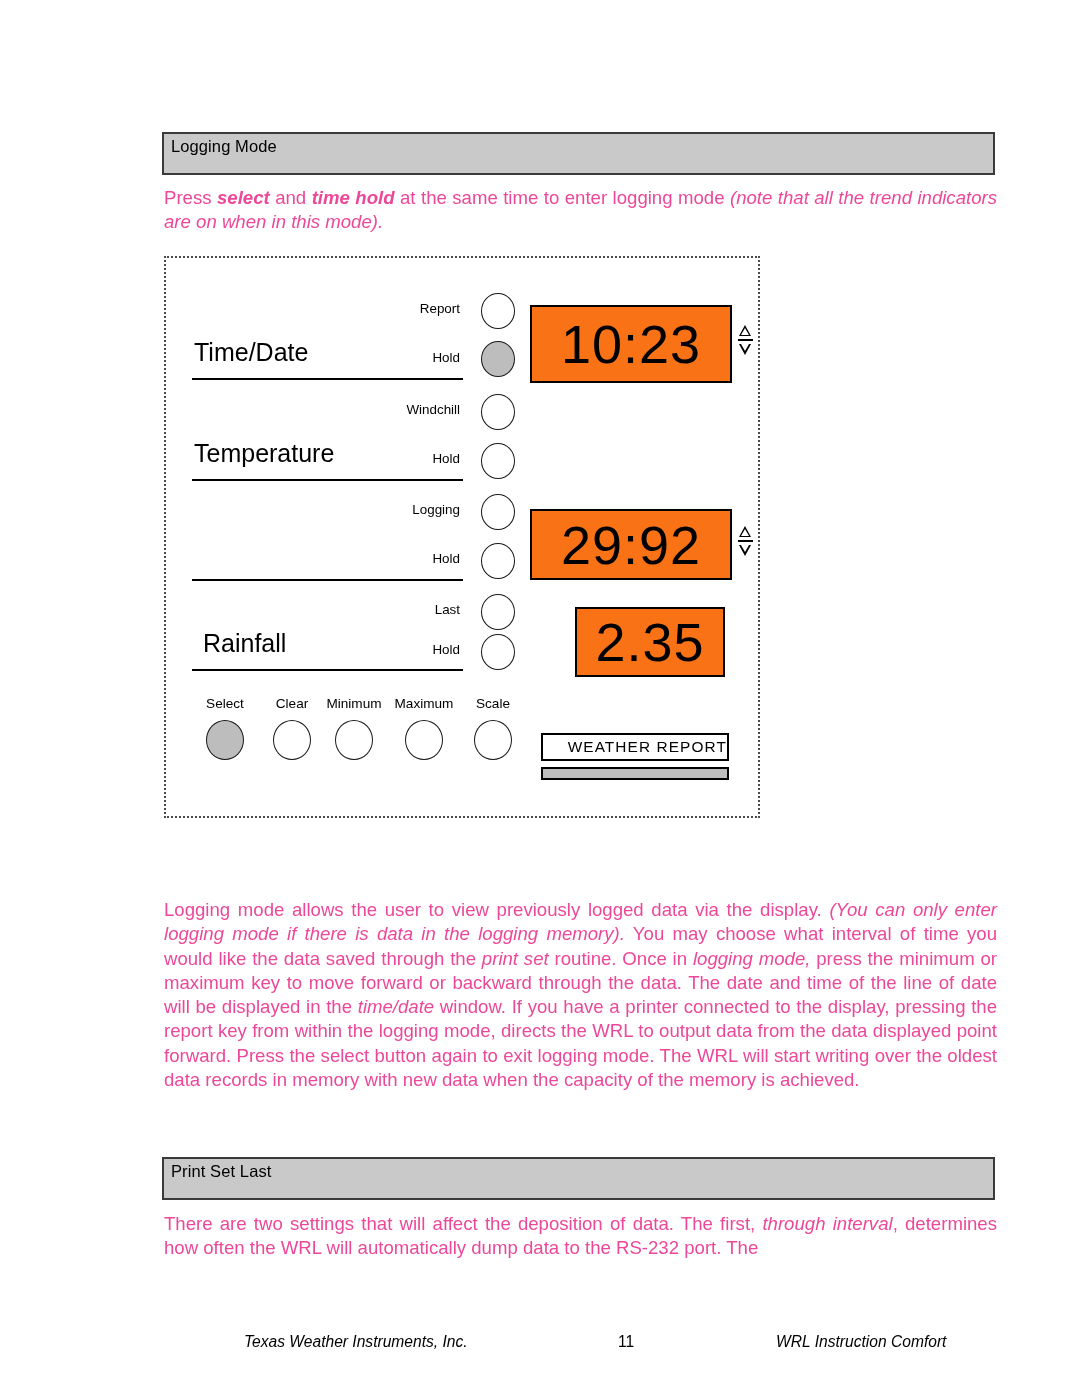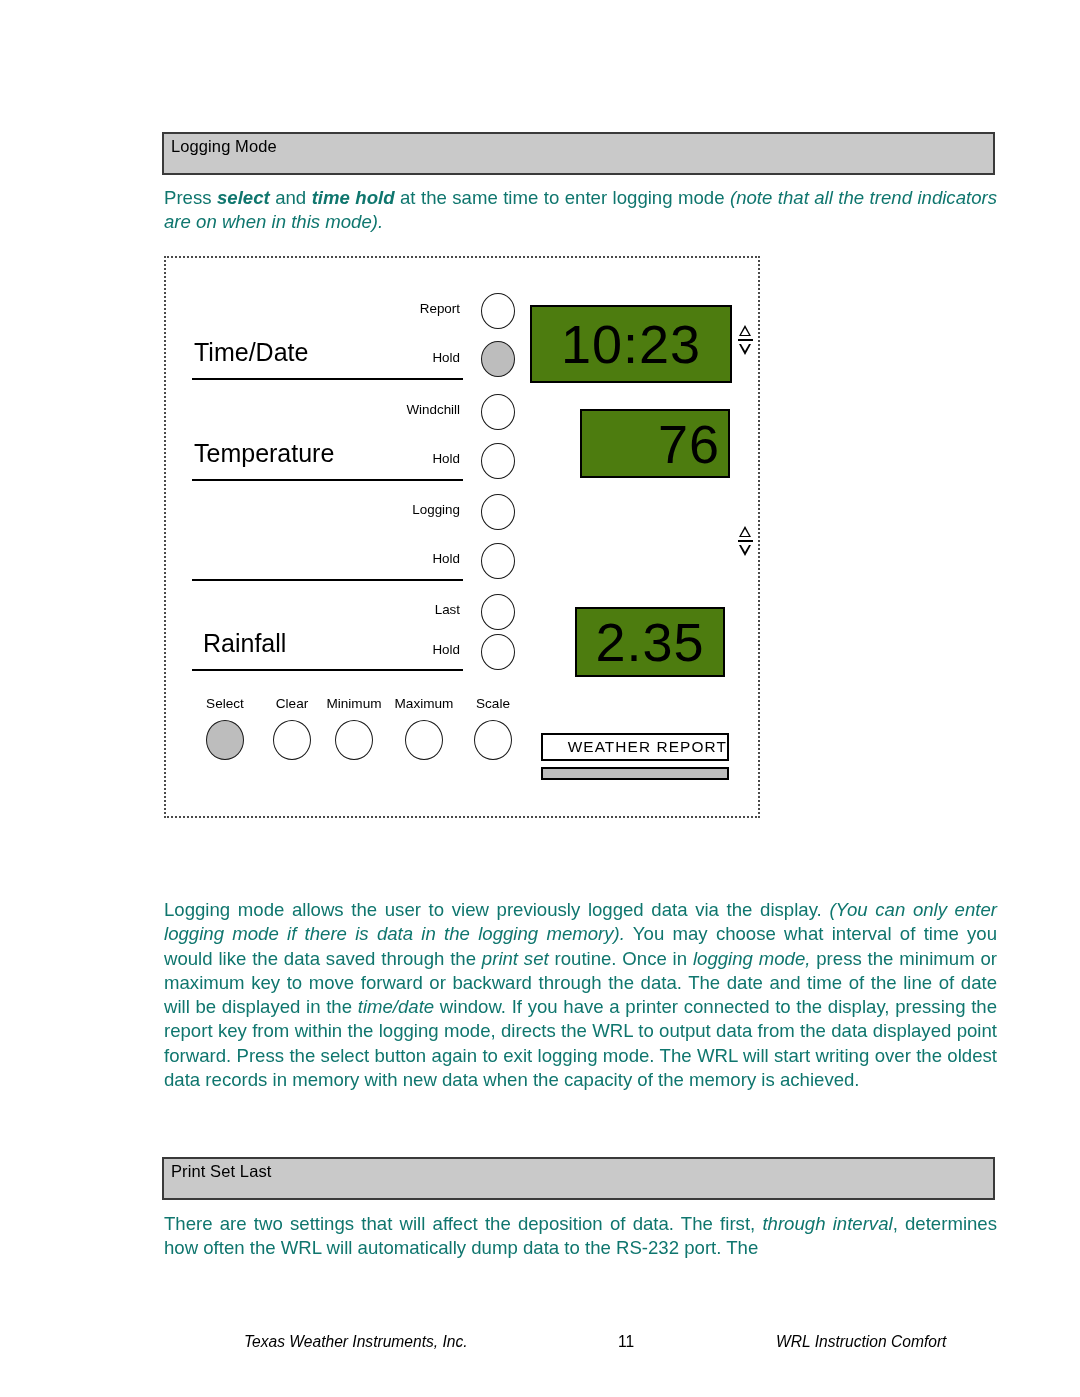--- a/index.html
+++ b/index.html
@@ -46,21 +46,21 @@
   #bar-printset { top: 1157px; }
 
   
   .para {
     position: absolute;
     left: 164px;
     width: 833px;
     font-size: 18.6px;
     line-height: 24.3px;
     text-align: justify;
-    color: #0f766e;
+    color: #ec4899;
   }
   #para-intro { top: 186px; }
   #para-body  { top: 898px; }
   #para-print { top: 1212px; }
 
   .para i { font-style: italic; }
   .para b { font-weight: bold; }
   .para .bi { font-weight: bold; font-style: italic; }
 
   
@@ -131,21 +131,21 @@
     text-align: center;
     white-space: nowrap;
     color: #000;
   }
 
   
   .lcd {
     position: absolute;
     border: 2px solid #000;
     box-sizing: border-box;
-    background: #4d7c0f;
+    background: #f97316;
     font-size: 54px;
     line-height: 1;
     color: #000;
     display: flex;
     align-items: center;
     letter-spacing: 1px;
   }
   .lcd.right { justify-content: flex-end; padding-right: 8px; }
   .lcd.center { justify-content: center; }
 
@@ -284,29 +284,29 @@
     </div>
 
     <div class="key-label" style="left:206px; top:144px; width:88px;">Windchill</div>
     <div class="key-btn" style="left:315px; top:136px;"></div>
 
     <div class="chan-label" style="left:28px; top:181px;">Temperature</div>
     <div class="key-label" style="left:206px; top:193px; width:88px;">Hold</div>
     <div class="key-btn" style="left:315px; top:185px;"></div>
     <div class="chan-rule" style="top:221px;"></div>
 
-    <div class="lcd right" style="left:414px; top:151px; width:150px; height:69px;">76</div>
 
     <div class="key-label" style="left:206px; top:244px; width:88px;">Logging</div>
     <div class="key-btn" style="left:315px; top:236px;"></div>
 
     <div class="key-label" style="left:258px; top:293px; width:36px;">Hold</div>
     <div class="key-btn" style="left:315px; top:285px;"></div>
     <div class="chan-rule" style="top:321px;"></div>
 
+    <div class="lcd center" style="left:364px; top:251px; width:202px; height:71px;">29:92</div>
     <div class="trend" style="left:572px; top:266px;">
       <span class="tri-up"></span>
       <span class="tri-mid"></span>
       <span class="tri-dn"></span>
     </div>
 
     <div class="key-label" style="left:206px; top:344px; width:88px;">Last</div>
     <div class="key-btn" style="left:315px; top:336px;"></div>
 
     <div class="chan-label" style="left:37px; top:371px;">Rainfall</div>

